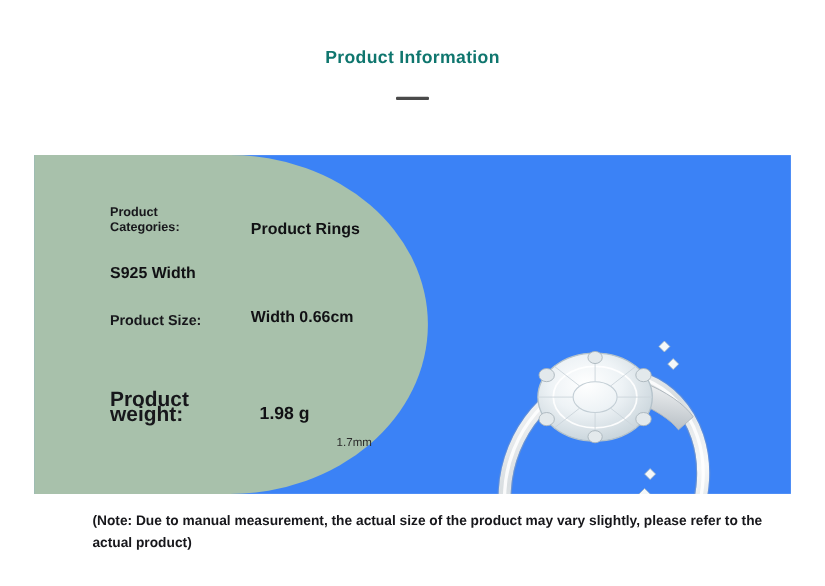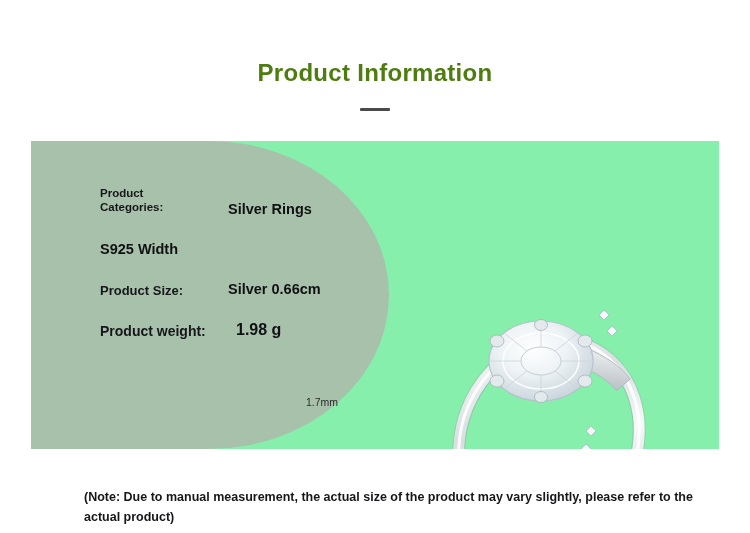--- a/index.html
+++ b/index.html
@@ -22,43 +22,42 @@
 
   
   .title-block {
     position: absolute;
     top: 38px;
     left: 0;
     width: 750px;
     text-align: center;
   }
   .title {
-    font-size: 24px;
-    font-weight: bold;
-    color: #4d7c0f;
+    font-size: 16px;
+    font-weight: bold;
+    color: #0f766e;
     letter-spacing: 0.3px;
     line-height: 30px;
-    margin-top: 20px;
   }
   .title-underline {
     width: 30px;
     height: 3px;
     background: #4a4a4a;
     margin: 20px auto 0 auto;
     border-radius: 1px;
   }
 
   
   .panel {
     position: absolute;
     left: 31px;
     top: 141px;
     width: 688px;
     height: 308px;
-    background: #86efac;
+    background: #3b82f6;
     overflow: hidden;
   }
   .panel-green {
     position: absolute;
     left: 0;
     top: 0;
     width: 358px;
     height: 308px;
     background: #a8c1ab;
     border-top-right-radius: 180px 154px;
@@ -89,21 +88,21 @@
     position: relative;
     top: -4px;
   }
   .spec-value {
     color: #111114;
     font-weight: bold;
     font-size: 14.5px;
     line-height: 17px;
   }
   .spec-row.size .spec-label { font-size: 13px; }
-  .spec-row.weight .spec-label { font-size: 14px; }
+  .spec-row.weight .spec-label { font-size: 19px; margin-top: 36px; }
   .spec-row.weight .spec-value {
     font-weight: bold;
     font-size: 16px;
     padding-left: 8px;
   }
 
   
   .ring-art {
     position: absolute;
     left: 400px;
@@ -119,21 +118,21 @@
     top: 405px;
     font-size: 10.5px;
     color: #2a2a2a;
     font-family: "Liberation Sans", sans-serif;
   }
 
   
   .note {
     position: absolute;
     left: 84px;
-    top: 487px;
+    top: 463px;
     width: 610px;
     font-size: 12.5px;
     font-weight: bold;
     color: #17171b;
     line-height: 20px;
   }
 </style>
 </head>
 <body>
 
@@ -230,30 +229,30 @@
       </svg>
     </div>
 
     <div class="dim-label" style="left:275px; top:255px; position:absolute;">1.7mm</div>
   </div>
 
   <div class="specs">
 
     <div class="spec-row category">
       <div class="spec-label two-line">Product<br>Categories:</div>
-      <div class="spec-value">Silver Rings</div>
+      <div class="spec-value">Product Rings</div>
     </div>
 
     <div class="spec-row material">
       <div class="spec-value">S925 Width</div>
     </div>
 
     <div class="spec-row size">
       <div class="spec-label">Product Size:</div>
-      <div class="spec-value">Silver 0.66cm</div>
+      <div class="spec-value">Width 0.66cm</div>
     </div>
 
     <div class="spec-row weight">
       <div class="spec-label">Product weight:</div>
       <div class="spec-value">1.98 g</div>
     </div>
 
   </div>
 
   <div class="note">(Note: Due to manual measurement, the actual size of the product may vary slightly, please refer to the actual product)</div>

